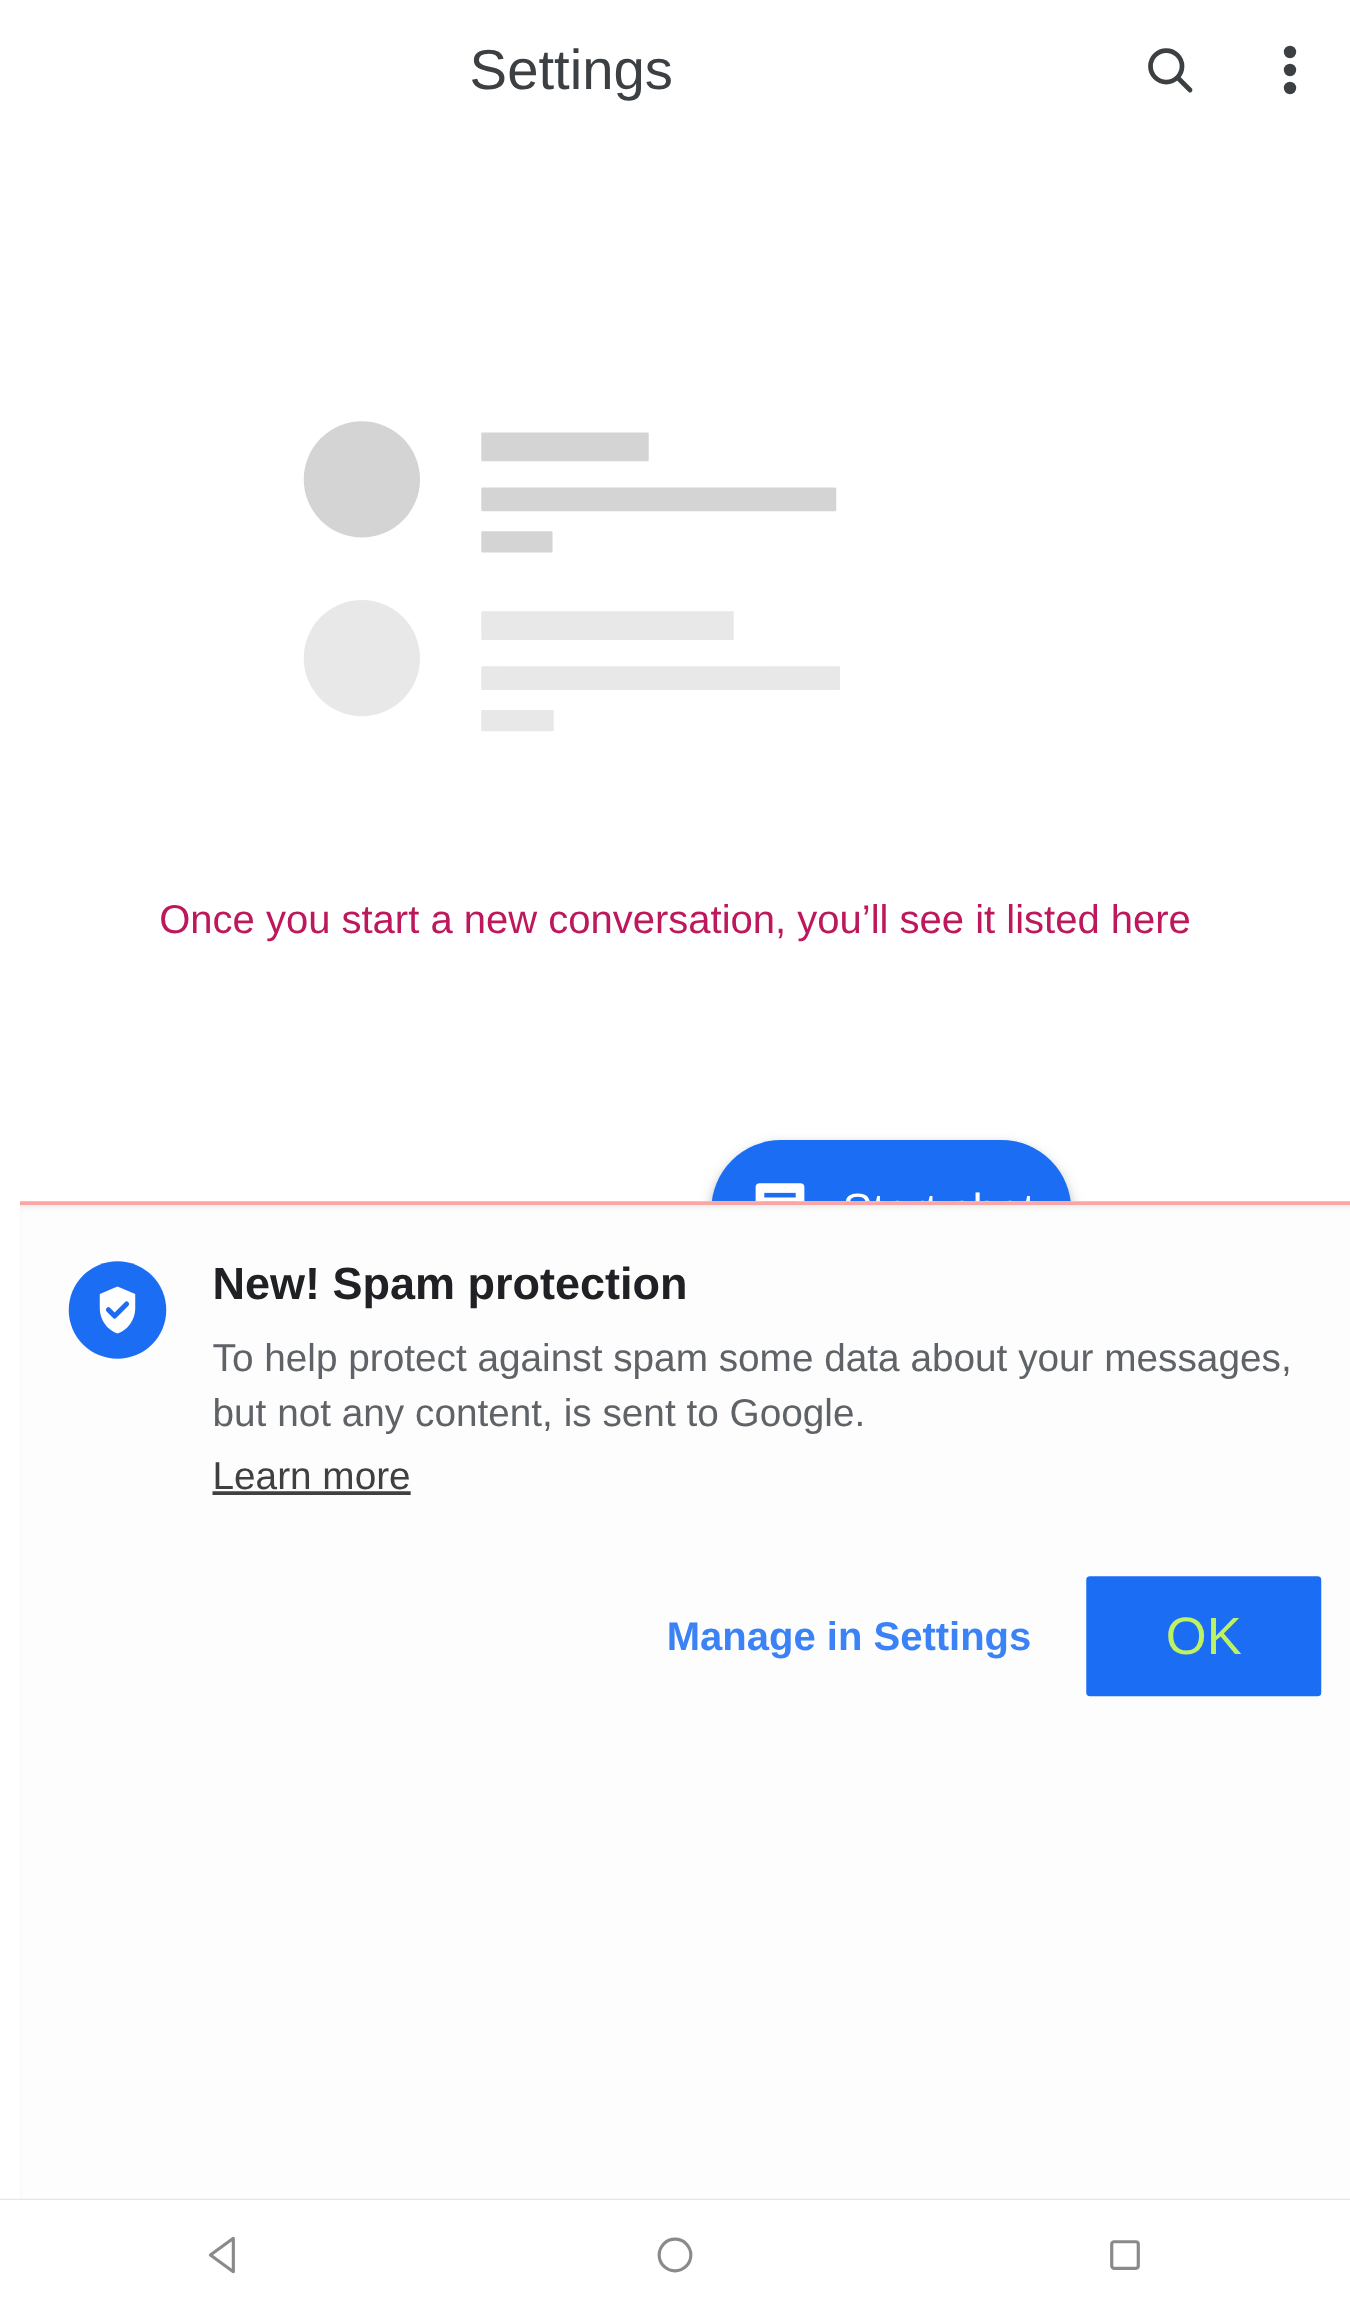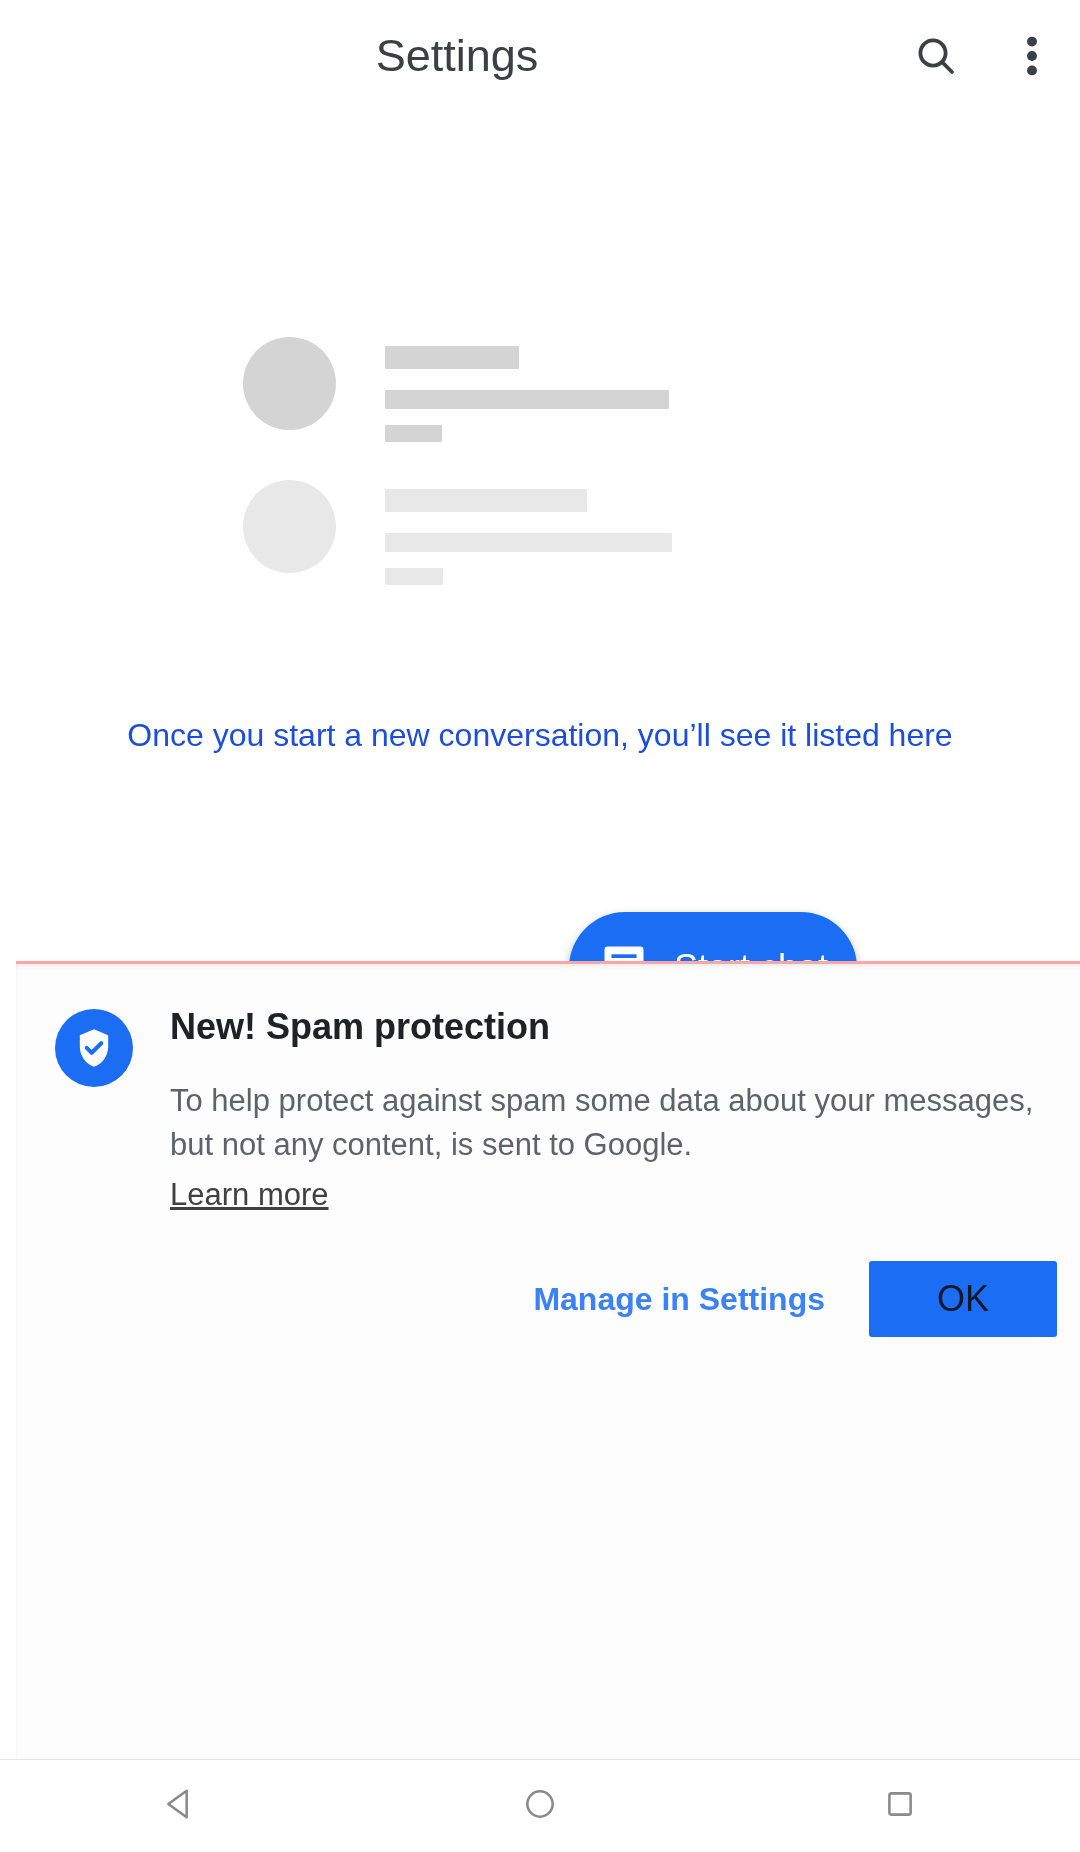--- a/index.html
+++ b/index.html
@@ -99,21 +99,21 @@
   .sk-row-2 .sk-b3 { width: 58px; }
 
   .empty-text {
     position: absolute;
     top: 602px;
     left: 120px;
     width: 840px;
     text-align: center;
     font-size: 32px;
     line-height: 42px;
-    color: #1d4ed8;
+    color: #be185d;
   }
 
   
   .fab {
     position: absolute;
     top: 800px;
     left: 569px;
     width: 288px;
     height: 112px;
     border-radius: 56px;
@@ -166,21 +166,21 @@
     margin-left: 37px;
     flex: 1;
   }
   .spam-title {
     font-size: 36px;
     color: #202124;
     font-weight: bold;
     line-height: 48px;
   }
   .spam-body {
-    margin-top: 28px;
+    margin-top: 14px;
     font-size: 31px;
     line-height: 44px;
     color: #5f6368;
   }
   .learn-more {
     display: inline-block;
     margin-top: 6px;
     font-size: 31px;
     line-height: 44px;
     color: #404040;
@@ -197,25 +197,25 @@
   .btn-text {
     font-size: 32px;
     color: #3b82f6;
     font-weight: bold;
     padding: 18px 10px;
     cursor: pointer;
   }
   .btn-primary {
     margin-left: 34px;
     background: #1b6ef3;
-    color: #0f172a;
-    font-size: 36px;
+    color: #bef264;
+    font-size: 42px;
     border-radius: 3px;
     width: 188px;
-    height: 76px;
+    height: 96px;
     display: flex;
     align-items: center;
     justify-content: center;
     cursor: pointer;
   }
 
   
   .navbar {
     position: absolute;
     bottom: 0; left: 0;

